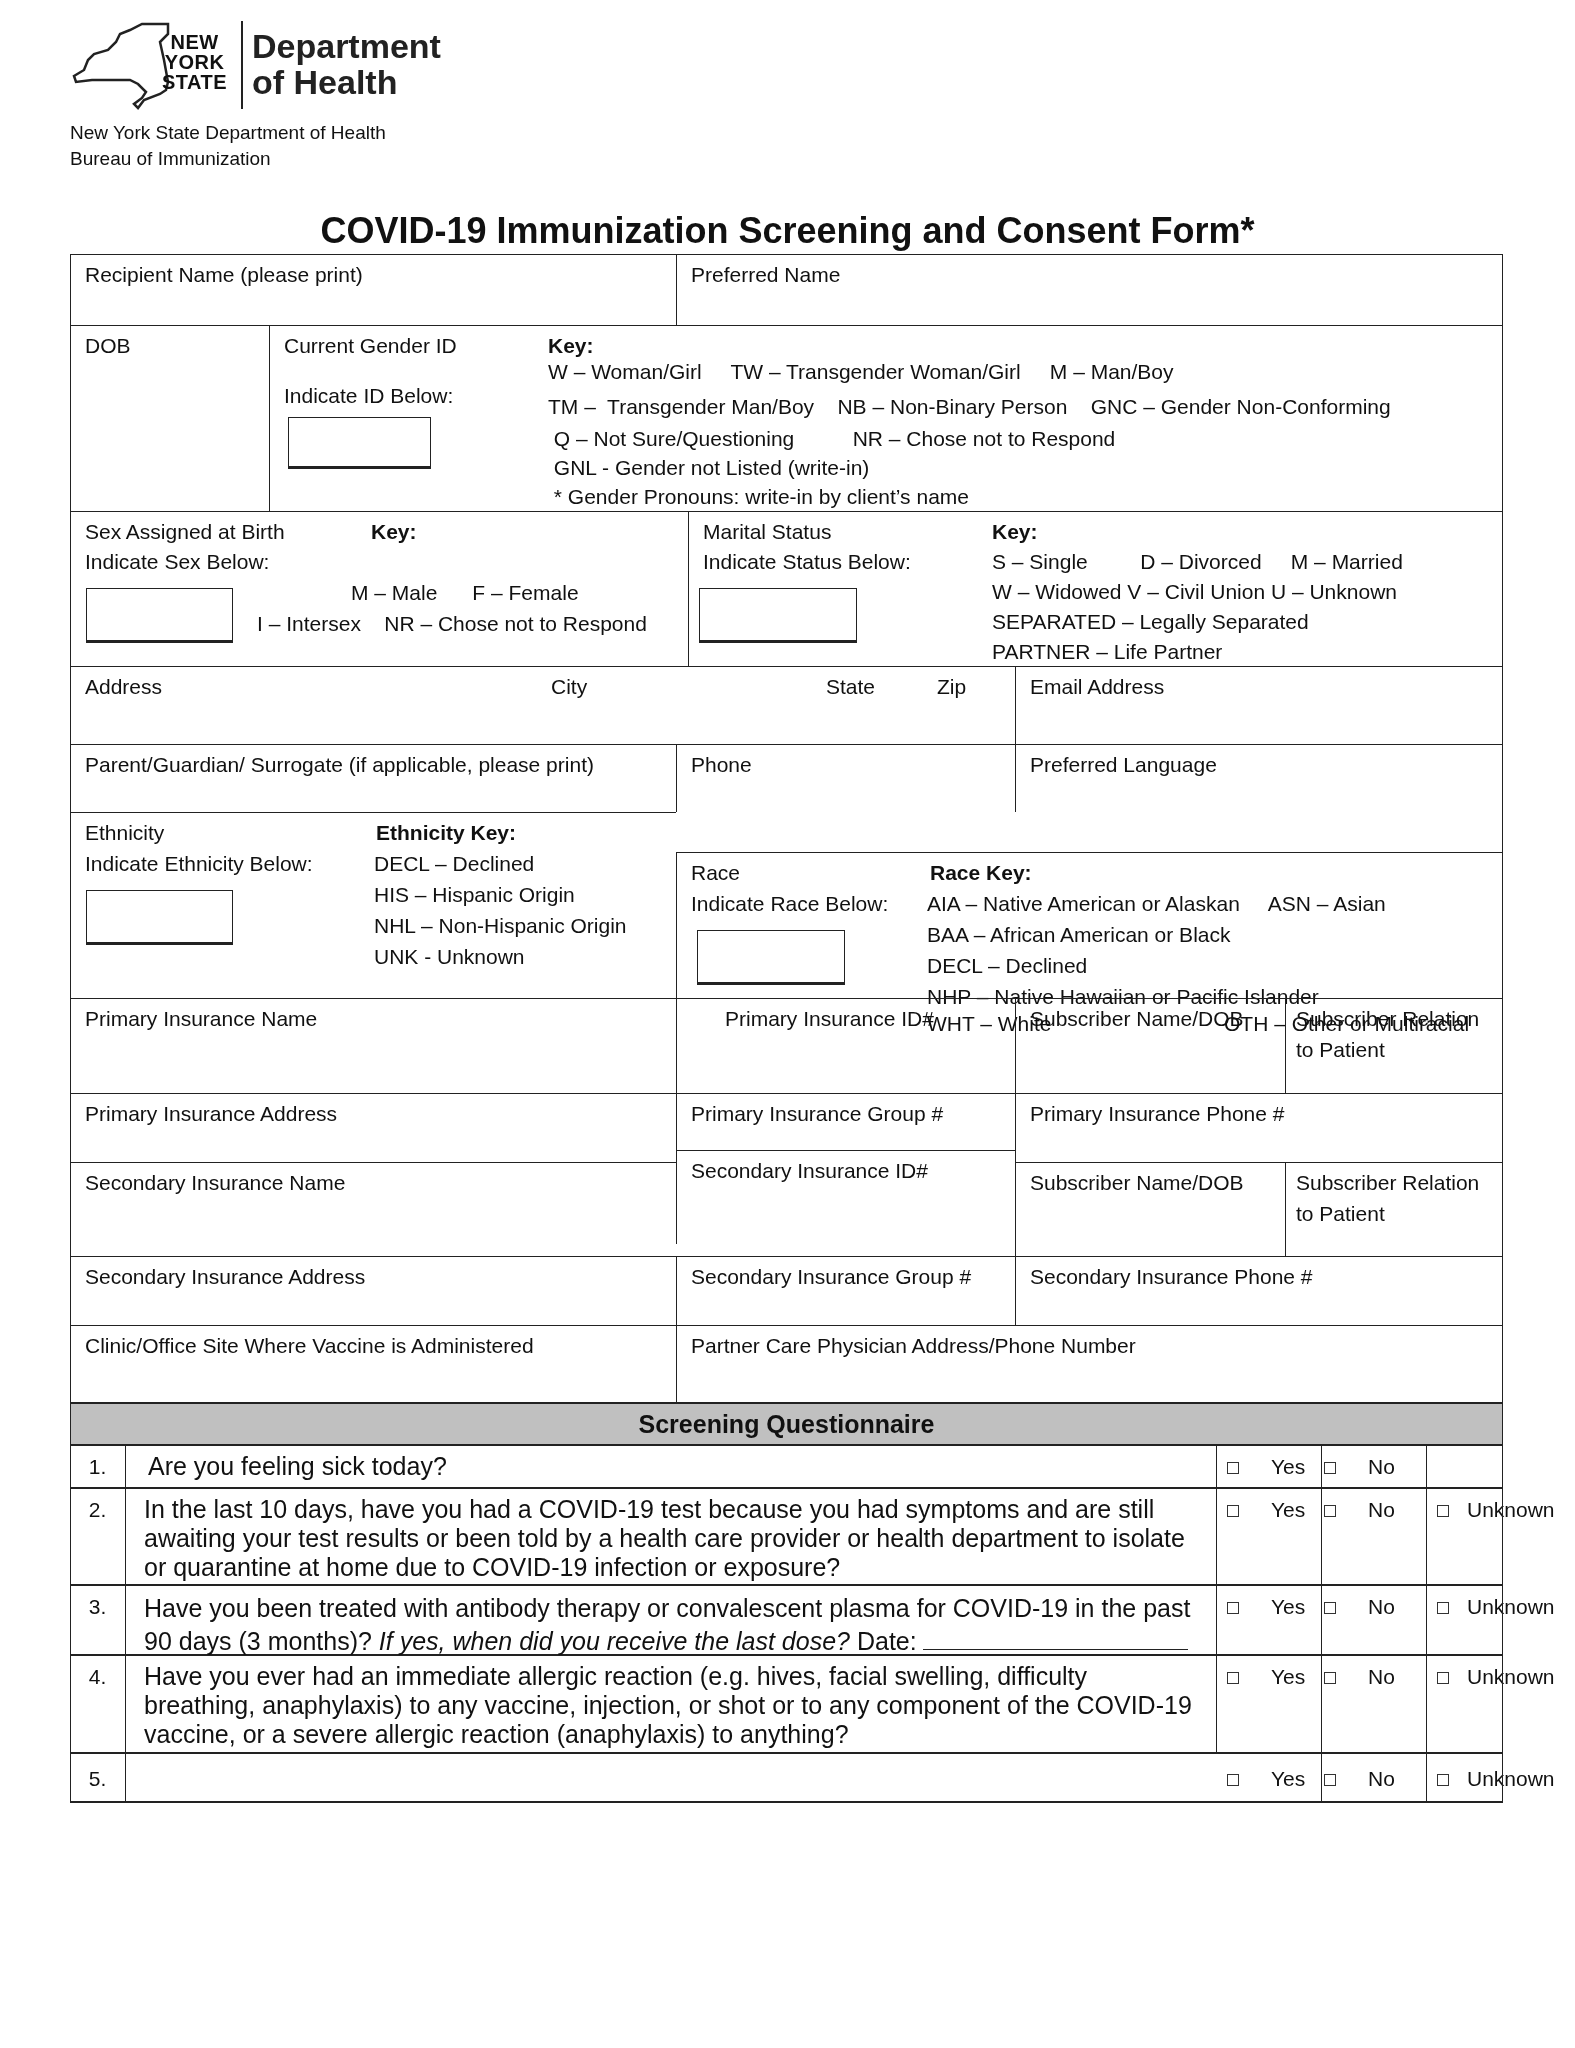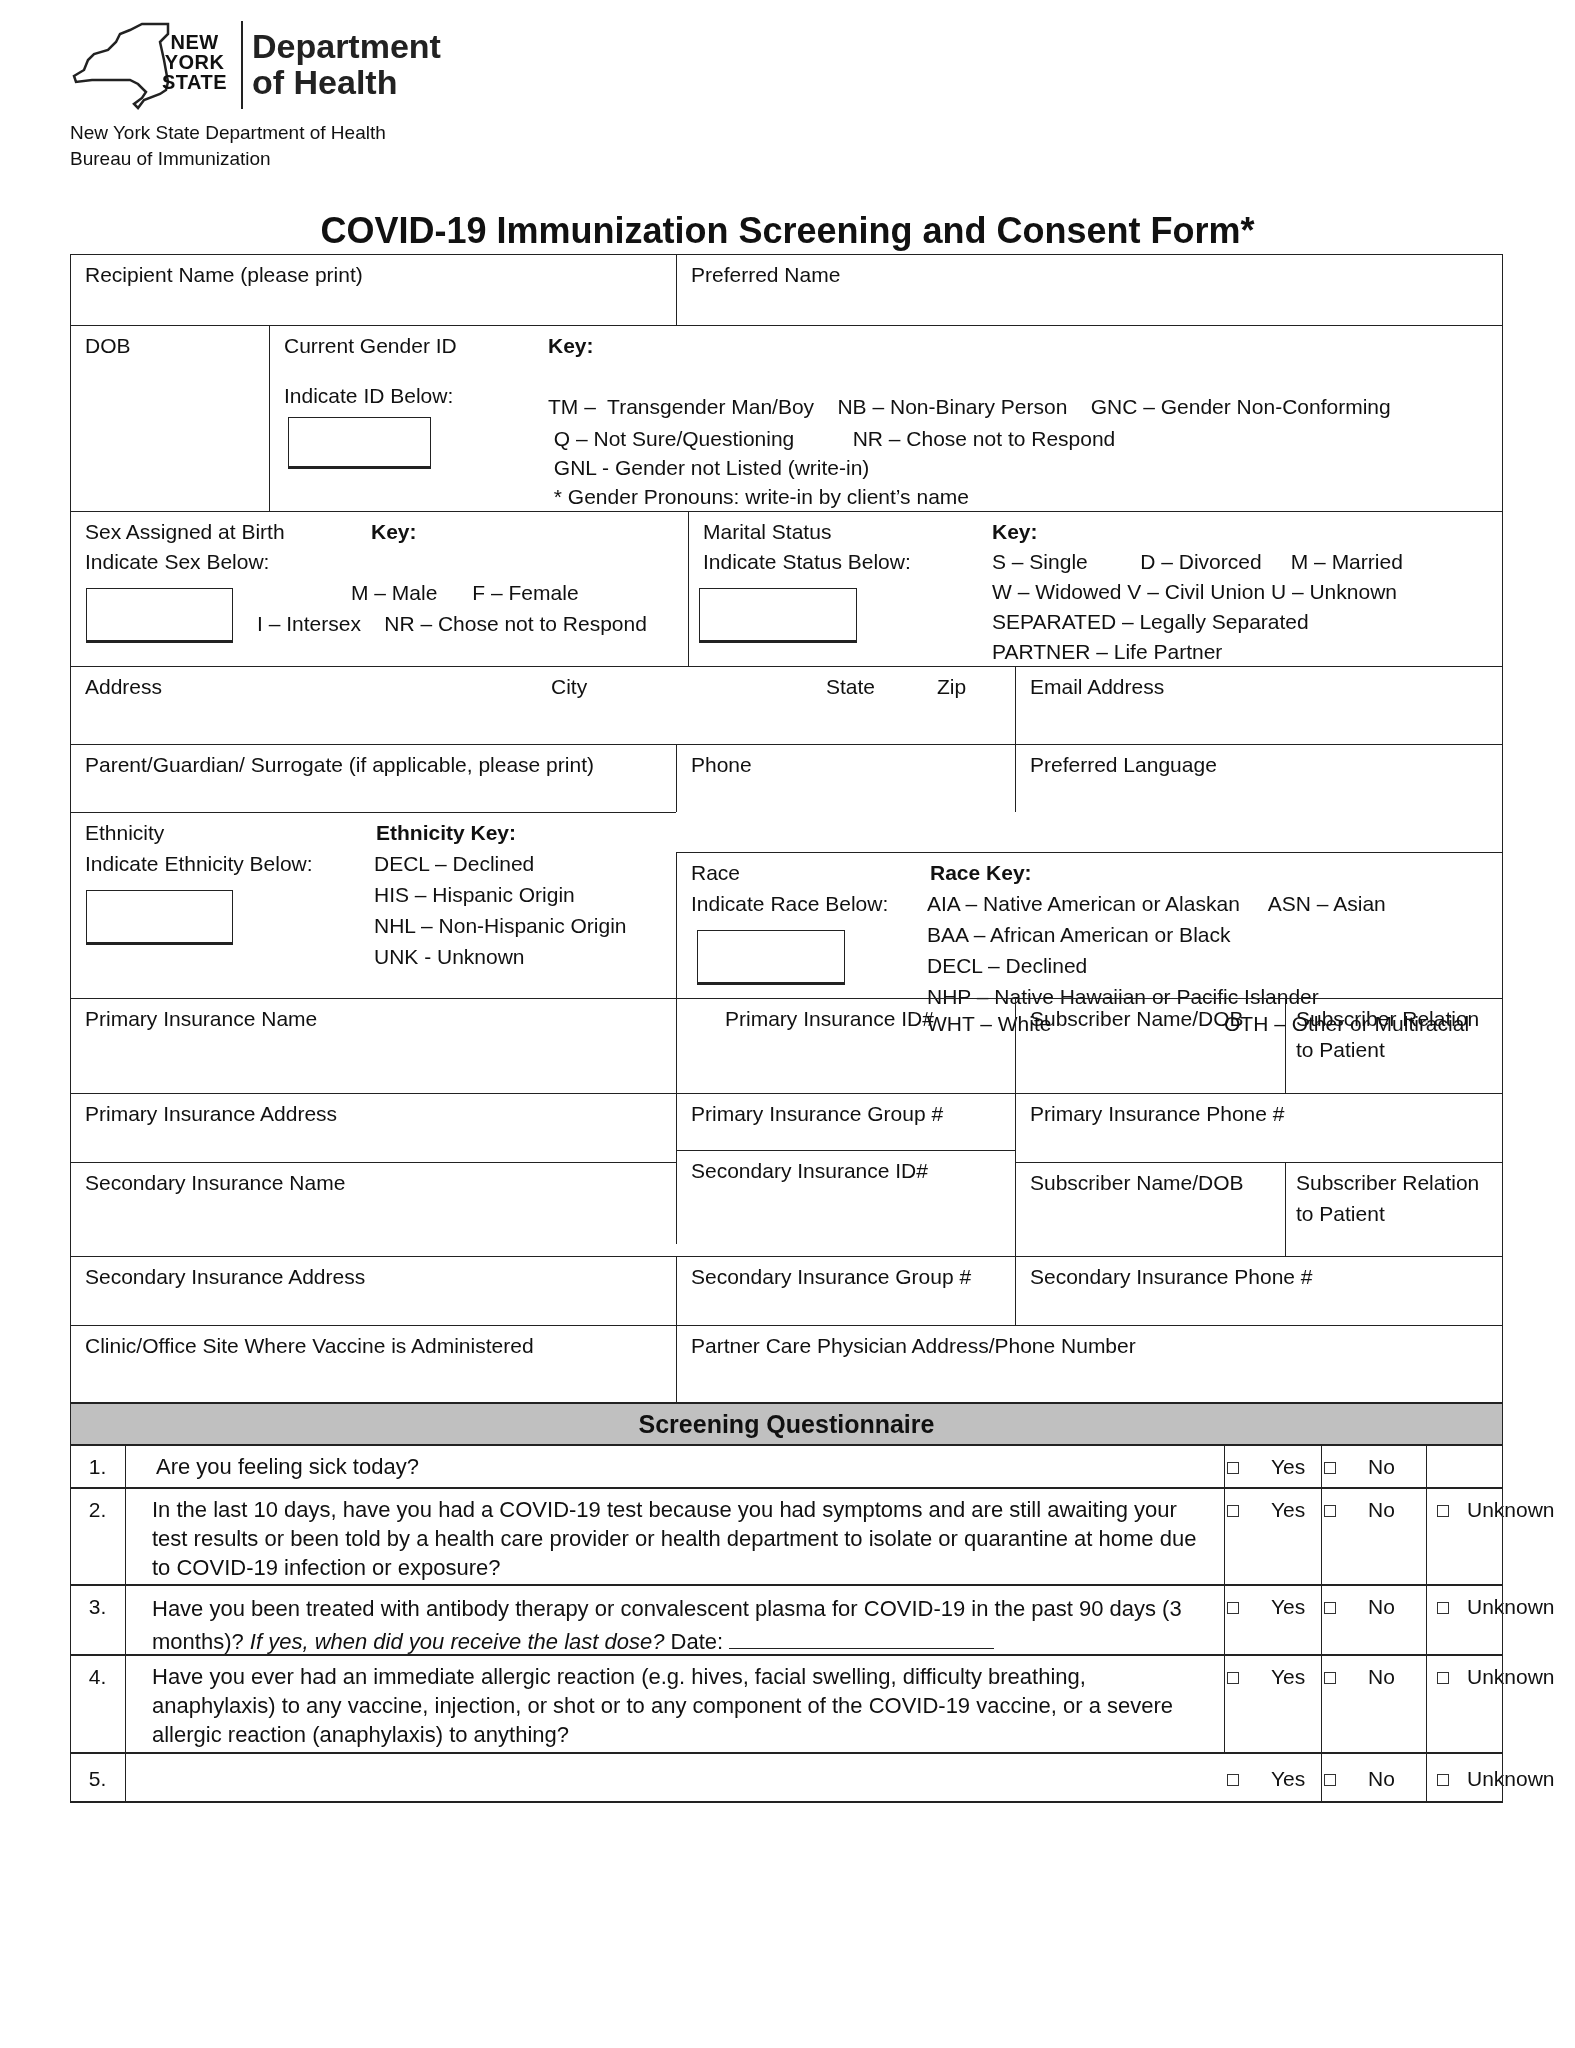--- a/index.html
+++ b/index.html
@@ -13,21 +13,21 @@
   .agency { left:70px; top:120px; font-size:19px; line-height:26px; }
   .title { left:0; width:1575px; top:210px; text-align:center; font-weight:bold; font-size:36px; }
   .cell { position:absolute; border-left:1.5px solid #222; border-top:1.8px solid #222; box-sizing:border-box;
           font-size:21px; line-height:31px; padding:4px 14px; }
   .form-frame { position:absolute; left:70px; top:254px; width:1433px; height:1549px; border:1.8px solid #222; box-sizing:border-box; pointer-events:none; }
   .b { font-weight:bold; }
   .box { position:absolute; border:1.5px solid #222; border-bottom-width:3px; background:#fff; box-sizing:border-box; }
   .hdr-q { position:absolute; left:70px; top:1402px; width:1433px; height:44px; background:#c0c0c0; border-top:2px solid #222; border-bottom:2px solid #222; box-sizing:border-box; text-align:center; font-weight:bold; font-size:25px; line-height:40px; }
   .qrow { position:absolute; left:70px; width:1433px; border-bottom:2px solid #222; box-sizing:border-box; }
   .qnum { position:absolute; left:0; top:0; bottom:0; width:56px; border-right:1.5px solid #222; text-align:center; font-size:21px; line-height:30px; padding-top:6px; box-sizing:border-box; }
-  .qtext { position:absolute; left:64px; top:0; width:1091px; bottom:0; border-right:1.5px solid #222; font-size:22px; line-height:29px; padding:6px 18px 4px 18px; box-sizing:border-box; }
+  .qtext { position:absolute; left:56px; top:0; width:1091px; bottom:0; border-right:1.5px solid #222; font-size:25px; line-height:29px; padding:6px 18px 4px 18px; box-sizing:border-box; }
   .qopt { position:absolute; top:0; bottom:0; border-right:1.5px solid #222; font-size:21px; line-height:30px; padding-top:6px; box-sizing:border-box; }
   .qopt:last-child { border-right:none; }
   .ck { display:inline-block; width:10px; height:10px; border:1px solid #333; margin:0 6px 0 10px; vertical-align:middle; }
   .o-yes { left:1147px; width:105px; }
   .o-no { left:1252px; width:105px; }
   .o-unk { left:1357px; width:76px; width:76px; }
   .optlbl { position:absolute; }
   .date-line { display:inline-block; width:265px; border-bottom:1.5px solid #222; height:20px; vertical-align:baseline; margin-left:6px; }
 </style>
 </head>
@@ -56,20 +56,21 @@
 
 <div class="cell" style="left:70px;top:254px;width:606px;height:71px;"><span>Recipient Name (please print)</span></div>
 <div class="cell" style="left:676px;top:254px;width:659px;height:71px;"><span>Preferred Name</span></div>
 
 <div class="cell" style="left:70px;top:325px;width:199px;height:186px;"><span>DOB</span></div>
 <div class="cell" style="left:269px;top:325px;width:1234px;height:186px;">
   <div class="abs" style="left:14px;top:4px">Current Gender ID</div>
   <div class="abs" style="left:14px;top:54px">Indicate ID Below:</div>
   <div class="box" style="left:18px;top:91px;width:143px;height:52px;"></div>
   <div class="abs b" style="left:278px;top:4px">Key:</div>
+  <div class="abs" style="left:278px;top:30px;white-space:pre">W – Woman/Girl     TW – Transgender Woman/Girl     M – Man/Boy</div>
   <div class="abs" style="left:278px;top:65px;white-space:pre">TM –  Transgender Man/Boy    NB – Non-Binary Person    GNC – Gender Non-Conforming</div>
   <div class="abs" style="left:278px;top:97px;white-space:pre"> Q – Not Sure/Questioning          NR – Chose not to Respond</div>
   <div class="abs" style="left:278px;top:126px;white-space:pre"> GNL - Gender not Listed (write-in)</div>
   <div class="abs" style="left:278px;top:155px;white-space:pre"> * Gender Pronouns: write-in by client’s name</div>
 </div>
 
 <div class="cell" style="left:70px;top:511px;width:618px;height:155px;">
   <div class="abs" style="left:14px;top:4px">Sex Assigned at Birth</div>
   <div class="abs b" style="left:300px;top:4px">Key:</div>
   <div class="abs" style="left:14px;top:34px">Indicate Sex Below:</div>

